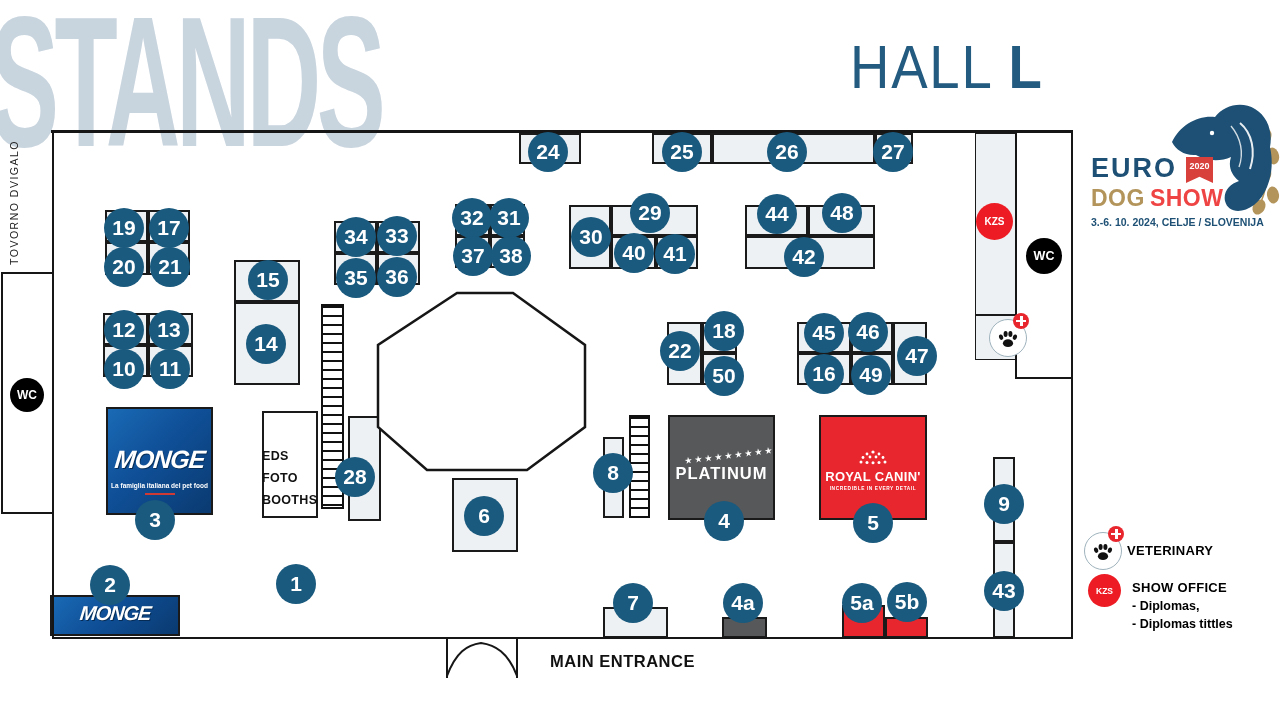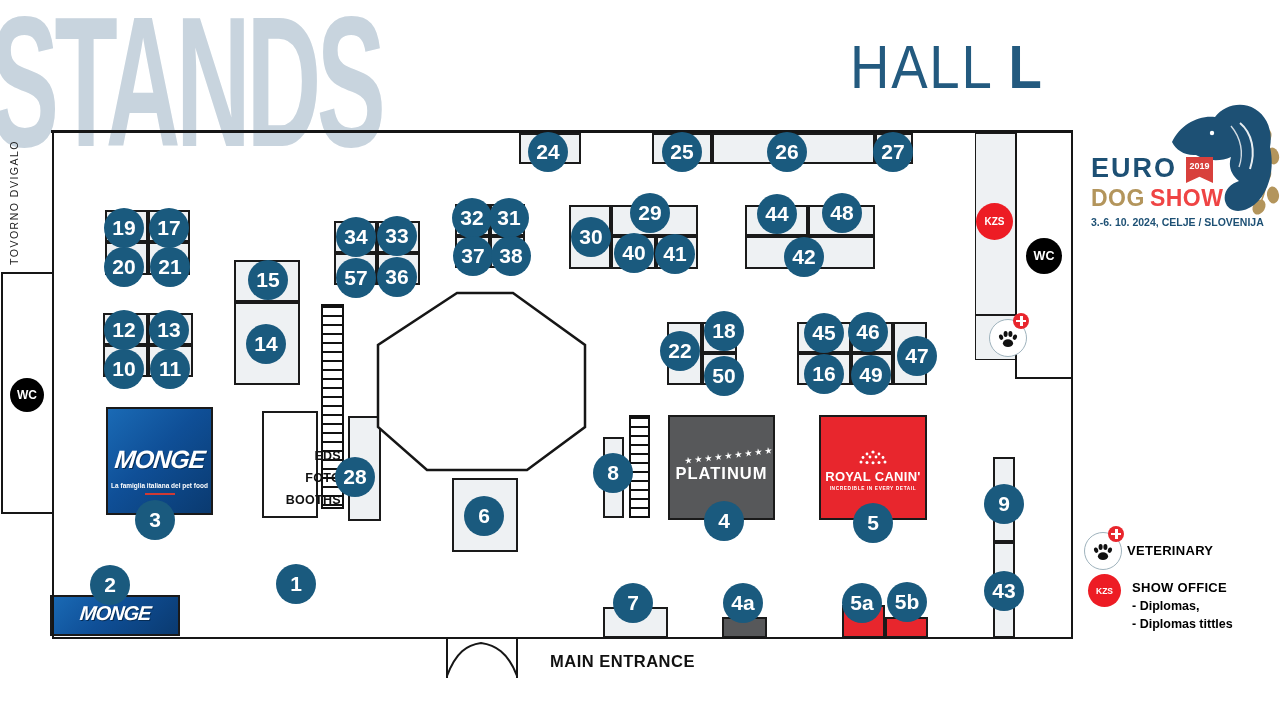--- a/index.html
+++ b/index.html
@@ -79,21 +79,21 @@
   #stand-royal .rc-tag{position:absolute;left:0;right:0;top:69px;text-align:center;color:#fff;
     font-size:4.8px;font-weight:700;letter-spacing:0.6px;}
 
   #stand-kzs{background:#eef1f3;}
   #stand-kzs .kzs-fed{position:absolute;left:146px;top:15px;font-size:6.5px;font-weight:800;color:#1d4fa0;letter-spacing:0.4px;}
   #stand-kzs .kzs-org{position:absolute;left:0;right:0;bottom:3px;text-align:center;
     font-size:10.5px;font-weight:800;letter-spacing:0px;}
   .org-red{color:#e8262d;} .org-blue{color:#8ba3bd;}
 
   
-  #eds-text{position:absolute;left:262px;top:446px;width:79px;z-index:2;text-align:right;
+  #eds-text{position:absolute;left:262px;top:446px;width:79px;z-index:2;text-align:left;
     font-size:12.5px;line-height:1.75;font-weight:600;color:#111;letter-spacing:0.3px;}
 
   
   #main-entrance{position:absolute;left:550px;top:652px;z-index:2;font-size:16.5px;
     font-weight:800;letter-spacing:0.5px;color:#111;}
 
   
   .legend-text{position:absolute;z-index:2;color:#000;}
   #legend-vet-label{left:1127px;top:543px;font-size:13px;font-weight:800;letter-spacing:0.3px;}
   #legend-office-label{left:1132px;top:580px;font-size:13px;font-weight:800;letter-spacing:0.3px;}
@@ -191,21 +191,21 @@
       <div class="badge" style="left: 104px; top: 247px;">20</div>
       <div class="badge" style="left: 150px; top: 247px;">21</div>
       <div class="badge" style="left: 104px; top: 310px;">12</div>
       <div class="badge" style="left: 149px; top: 310px;">13</div>
       <div class="badge" style="left: 104px; top: 349px;">10</div>
       <div class="badge" style="left: 150px; top: 349px;">11</div>
       <div class="badge" style="left: 248px; top: 260px;">15</div>
       <div class="badge" style="left: 246px; top: 324px;">14</div>
       <div class="badge" style="left: 336px; top: 217px;">34</div>
       <div class="badge" style="left: 377px; top: 216px;">33</div>
-      <div class="badge" style="left: 336px; top: 258px;">57</div>
+      <div class="badge" style="left: 336px; top: 258px;">35</div>
       <div class="badge" style="left: 377px; top: 257px;">36</div>
       <div class="badge" style="left: 452px; top: 198px;">32</div>
       <div class="badge" style="left: 489px; top: 198px;">31</div>
       <div class="badge" style="left: 453px; top: 236px;">37</div>
       <div class="badge" style="left: 491px; top: 236px;">38</div>
       <div class="badge" style="left: 571px; top: 217px;">30</div>
       <div class="badge" style="left: 630px; top: 193px;">29</div>
       <div class="badge" style="left: 614px; top: 233px;">40</div>
       <div class="badge" style="left: 655px; top: 234px;">41</div>
       <div class="badge" style="left: 757px; top: 194px;">44</div>
@@ -338,19 +338,19 @@
       <path d="M94,38 C102,60 102,85 92,110" fill="none" stroke="#b3955c" stroke-width="1.6"></path>
       <path d="M4,47 C12,30 30,20 47,22 C56,10 74,6 87,14 C99,21 105,36 102,52
                C107,74 101,98 86,110 C74,119 60,118 57,106 C55,96 62,89 71,86
                C63,80 60,71 63,62 C52,67 38,66 28,60 C17,61 8,55 4,47 Z" fill="#1d5074"></path>
       <path d="M72,28 C84,38 88,56 82,74" fill="none" stroke="#fff" stroke-width="2" opacity="0.9"></path>
       <path d="M63,31 C73,43 76,58 71,72" fill="none" stroke="#fff" stroke-width="1.4" opacity="0.8"></path>
       <circle cx="44" cy="38" r="2.2" fill="#fff"></circle>
     </svg>
     <div class="lg-euro">EURO</div>
     <div class="lg-ribbon">
-        <span>2019</span>
+        <span>2020</span>
       </div>
     <div class="lg-line2"><span class="lg-dog">DOG</span><span class="lg-show">SHOW</span></div>
     <div class="lg-date">3.-6. 10. 2024, CELJE / SLOVENIJA</div>
   </div>
 
 </div>
 
 </body></html>

